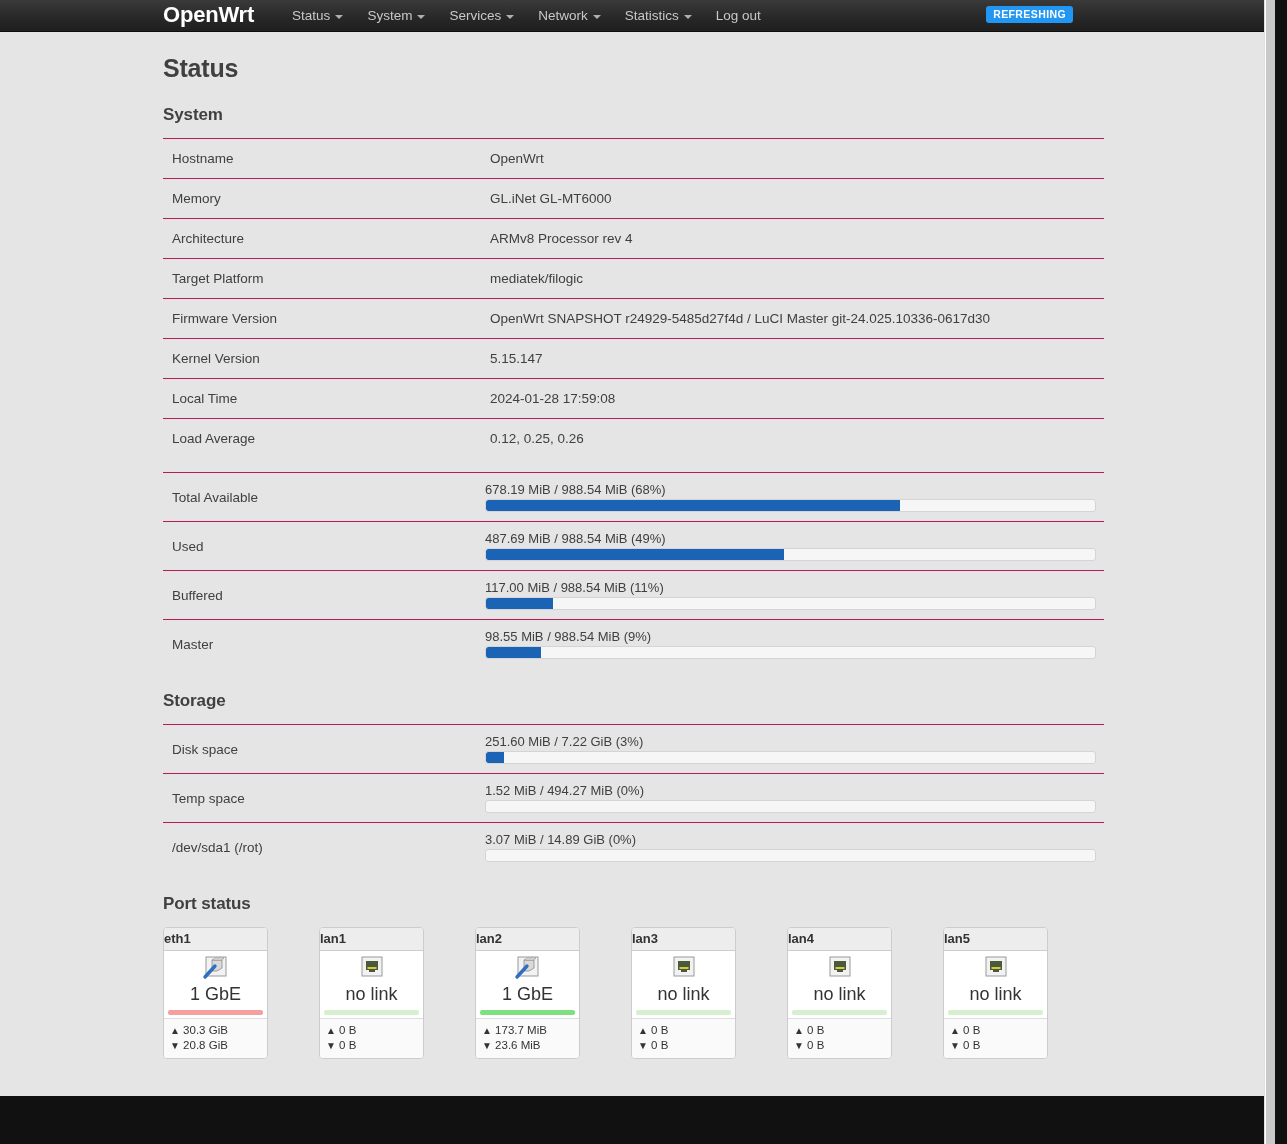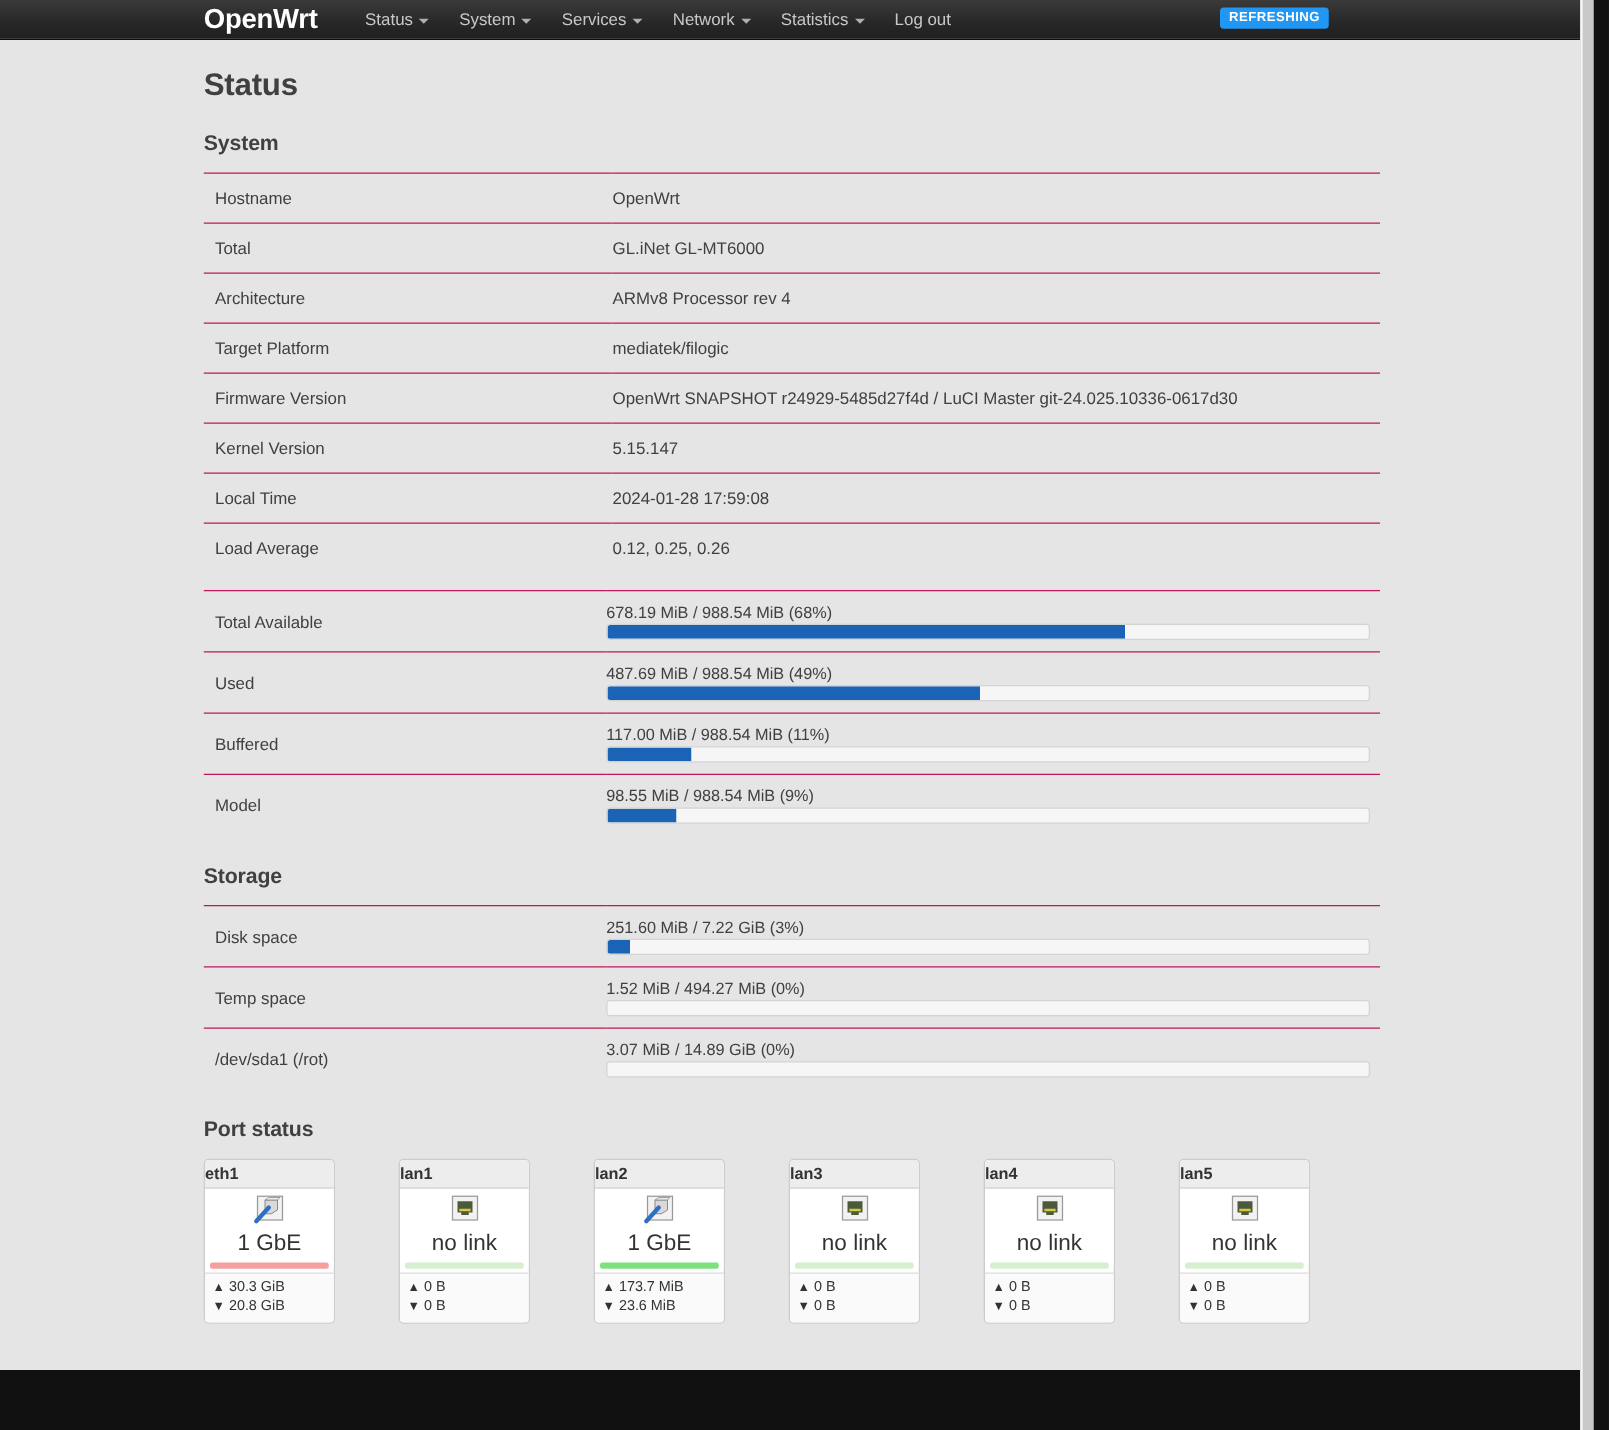--- a/index.html
+++ b/index.html
@@ -67,21 +67,21 @@
     display: inline-block;
     width: 0; height: 0;
     border-left: 4px solid transparent;
     border-right: 4px solid transparent;
     border-top: 4px solid #b0b0b0;
     position: relative;
     top: 1px;
   }
   .refresh-badge {
     position: absolute;
-    right: 202px;
+    right: 192px;
     top: 6px;
     background: #2196f3;
     color: #ffffff;
     font-size: 10.5px;
     font-weight: bold;
     letter-spacing: 0.4px;
     padding: 3px 7px 3px 7px;
     border-radius: 3px;
     line-height: 1;
     cursor: pointer;
@@ -274,21 +274,21 @@
     <h2 class="page-title">Status</h2>
 
     <h3 class="section-title">System</h3>
     <table class="tbl">
       <tbody id="system-rows">
           <tr>
             <td class="key">Hostname</td>
             <td class="val">OpenWrt</td>
           </tr>
           <tr>
-            <td class="key">Total</td>
+            <td class="key">Memory</td>
             <td class="val">GL.iNet GL-MT6000</td>
           </tr>
           <tr>
             <td class="key">Architecture</td>
             <td class="val">ARMv8 Processor rev 4</td>
           </tr>
           <tr>
             <td class="key">Target Platform</td>
             <td class="val">mediatek/filogic</td>
           </tr>
@@ -340,21 +340,21 @@
             <td class="val">
               <div class="gauge-wrap">
                 <div class="gauge-label">117.00 MiB / 988.54 MiB (11%)</div>
                 <div class="gauge-track">
                   <div class="gauge-fill" style="width: 11%;"></div>
                 </div>
               </div>
             </td>
           </tr>
           <tr>
-            <td class="key">Model</td>
+            <td class="key">Master</td>
             <td class="val">
               <div class="gauge-wrap">
                 <div class="gauge-label">98.55 MiB / 988.54 MiB (9%)</div>
                 <div class="gauge-track">
                   <div class="gauge-fill" style="width: 9%;"></div>
                 </div>
               </div>
             </td>
           </tr>
         </tbody>

